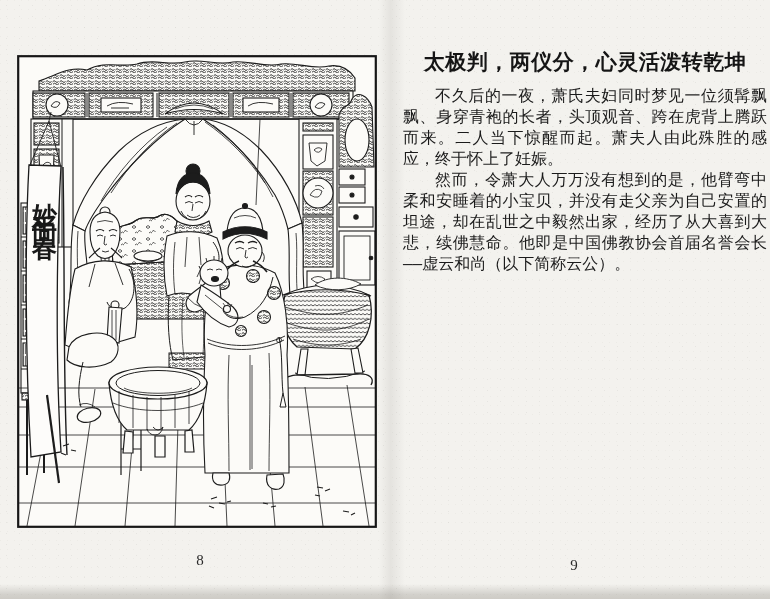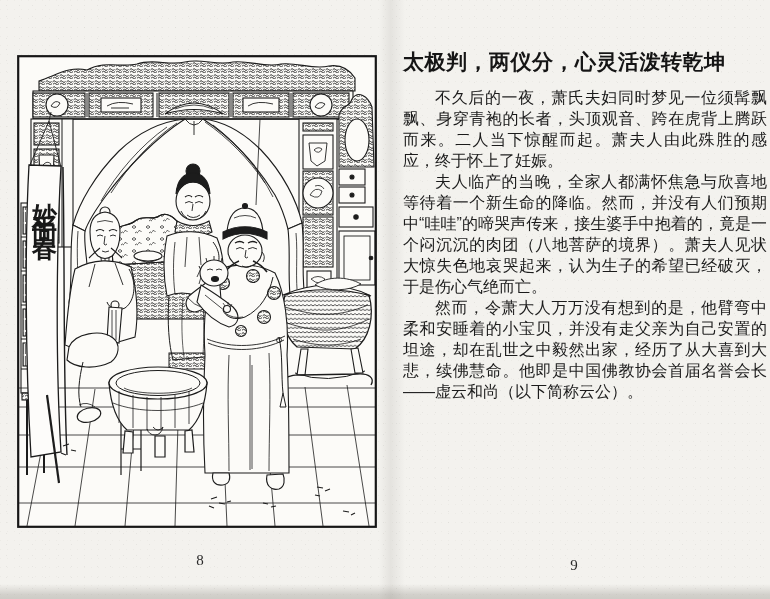--- a/index.html
+++ b/index.html
@@ -25,29 +25,29 @@
     writing-mode:vertical-rl;text-orientation:upright;
     font-size:25px;line-height:28px;letter-spacing:11px;
     font-weight:600;color:#181818;text-align:left;
     font-family:"Liberation Serif","DejaVu Serif",serif;
   }
   .pagenum{position:absolute;font-size:15px;color:#2a2a2a;}
   .pn-left{left:188px;top:552px;width:24px;text-align:center;}
   .pn-right{left:562px;top:557px;width:24px;text-align:center;}
   .rightcol{position:absolute;left:403px;top:48px;width:364px;}
   .title{
-    margin:0 0 11px 0;
+    margin:0 0 11px 0;text-align:center;
     font-family:Liberation Mono, monospace;
     font-size:21px;font-weight:bold;letter-spacing:0.5px;color:#151515;
     white-space:nowrap;
   }
   .para{
     margin:0;font-size:16px;line-height:21px;color:#1b1b1b;
     text-align:justify;text-indent:2em;
-    font-family:Liberation Sans, sans-serif;
+    font-family:Liberation Mono, monospace;
   }
 </style>
 </head>
 <body>
 
 <div class="sheet">
   <div class="gutter"></div>
 
   <div class="illo">
   <svg viewBox="0 0 360 473" xmlns="http://www.w3.org/2000/svg">
@@ -297,19 +297,18 @@
     <rect x="1.2" y="1.2" width="357.6" height="470.6" fill="none" stroke="#161616" stroke-width="2.2"></rect>
   </svg>
   </div>
 
   <div class="banner-text">妙手回春</div>
   <div class="pagenum pn-left">8</div>
 
   <div class="rightcol">
     <h1 class="title">太极判，两仪分，心灵活泼转乾坤</h1>
     <p class="para">不久后的一夜，萧氏夫妇同时梦见一位须髯飘飘、身穿青袍的长者，头顶观音、跨在虎背上腾跃而来。二人当下惊醒而起。萧夫人由此殊胜的感应，终于怀上了妊娠。</p>
-    <p class="para">夫人临产的当晚，全家人都满怀焦急与欣喜地等待着一个新生命的降临。然而，并没有人们预期中“哇哇”的啼哭声传来，接生婆手中抱着的，竟是一个闷沉沉的肉团（八地菩萨的境界）。萧夫人见状大惊失色地哀哭起来，认为生子的希望已经破灭，于是伤心气绝而亡。</p>
     <p class="para">然而，令萧大人万万没有想到的是，他臂弯中柔和安睡着的小宝贝，并没有走父亲为自己安置的坦途，却在乱世之中毅然出家，经历了从大喜到大悲，续佛慧命。他即是中国佛教协会首届名誉会长——虚云和尚（以下简称云公）。</p>
   </div>
   <div class="pagenum pn-right">9</div>
 
   <div class="scan-edge"></div>
 </div>
 
 </body></html>

